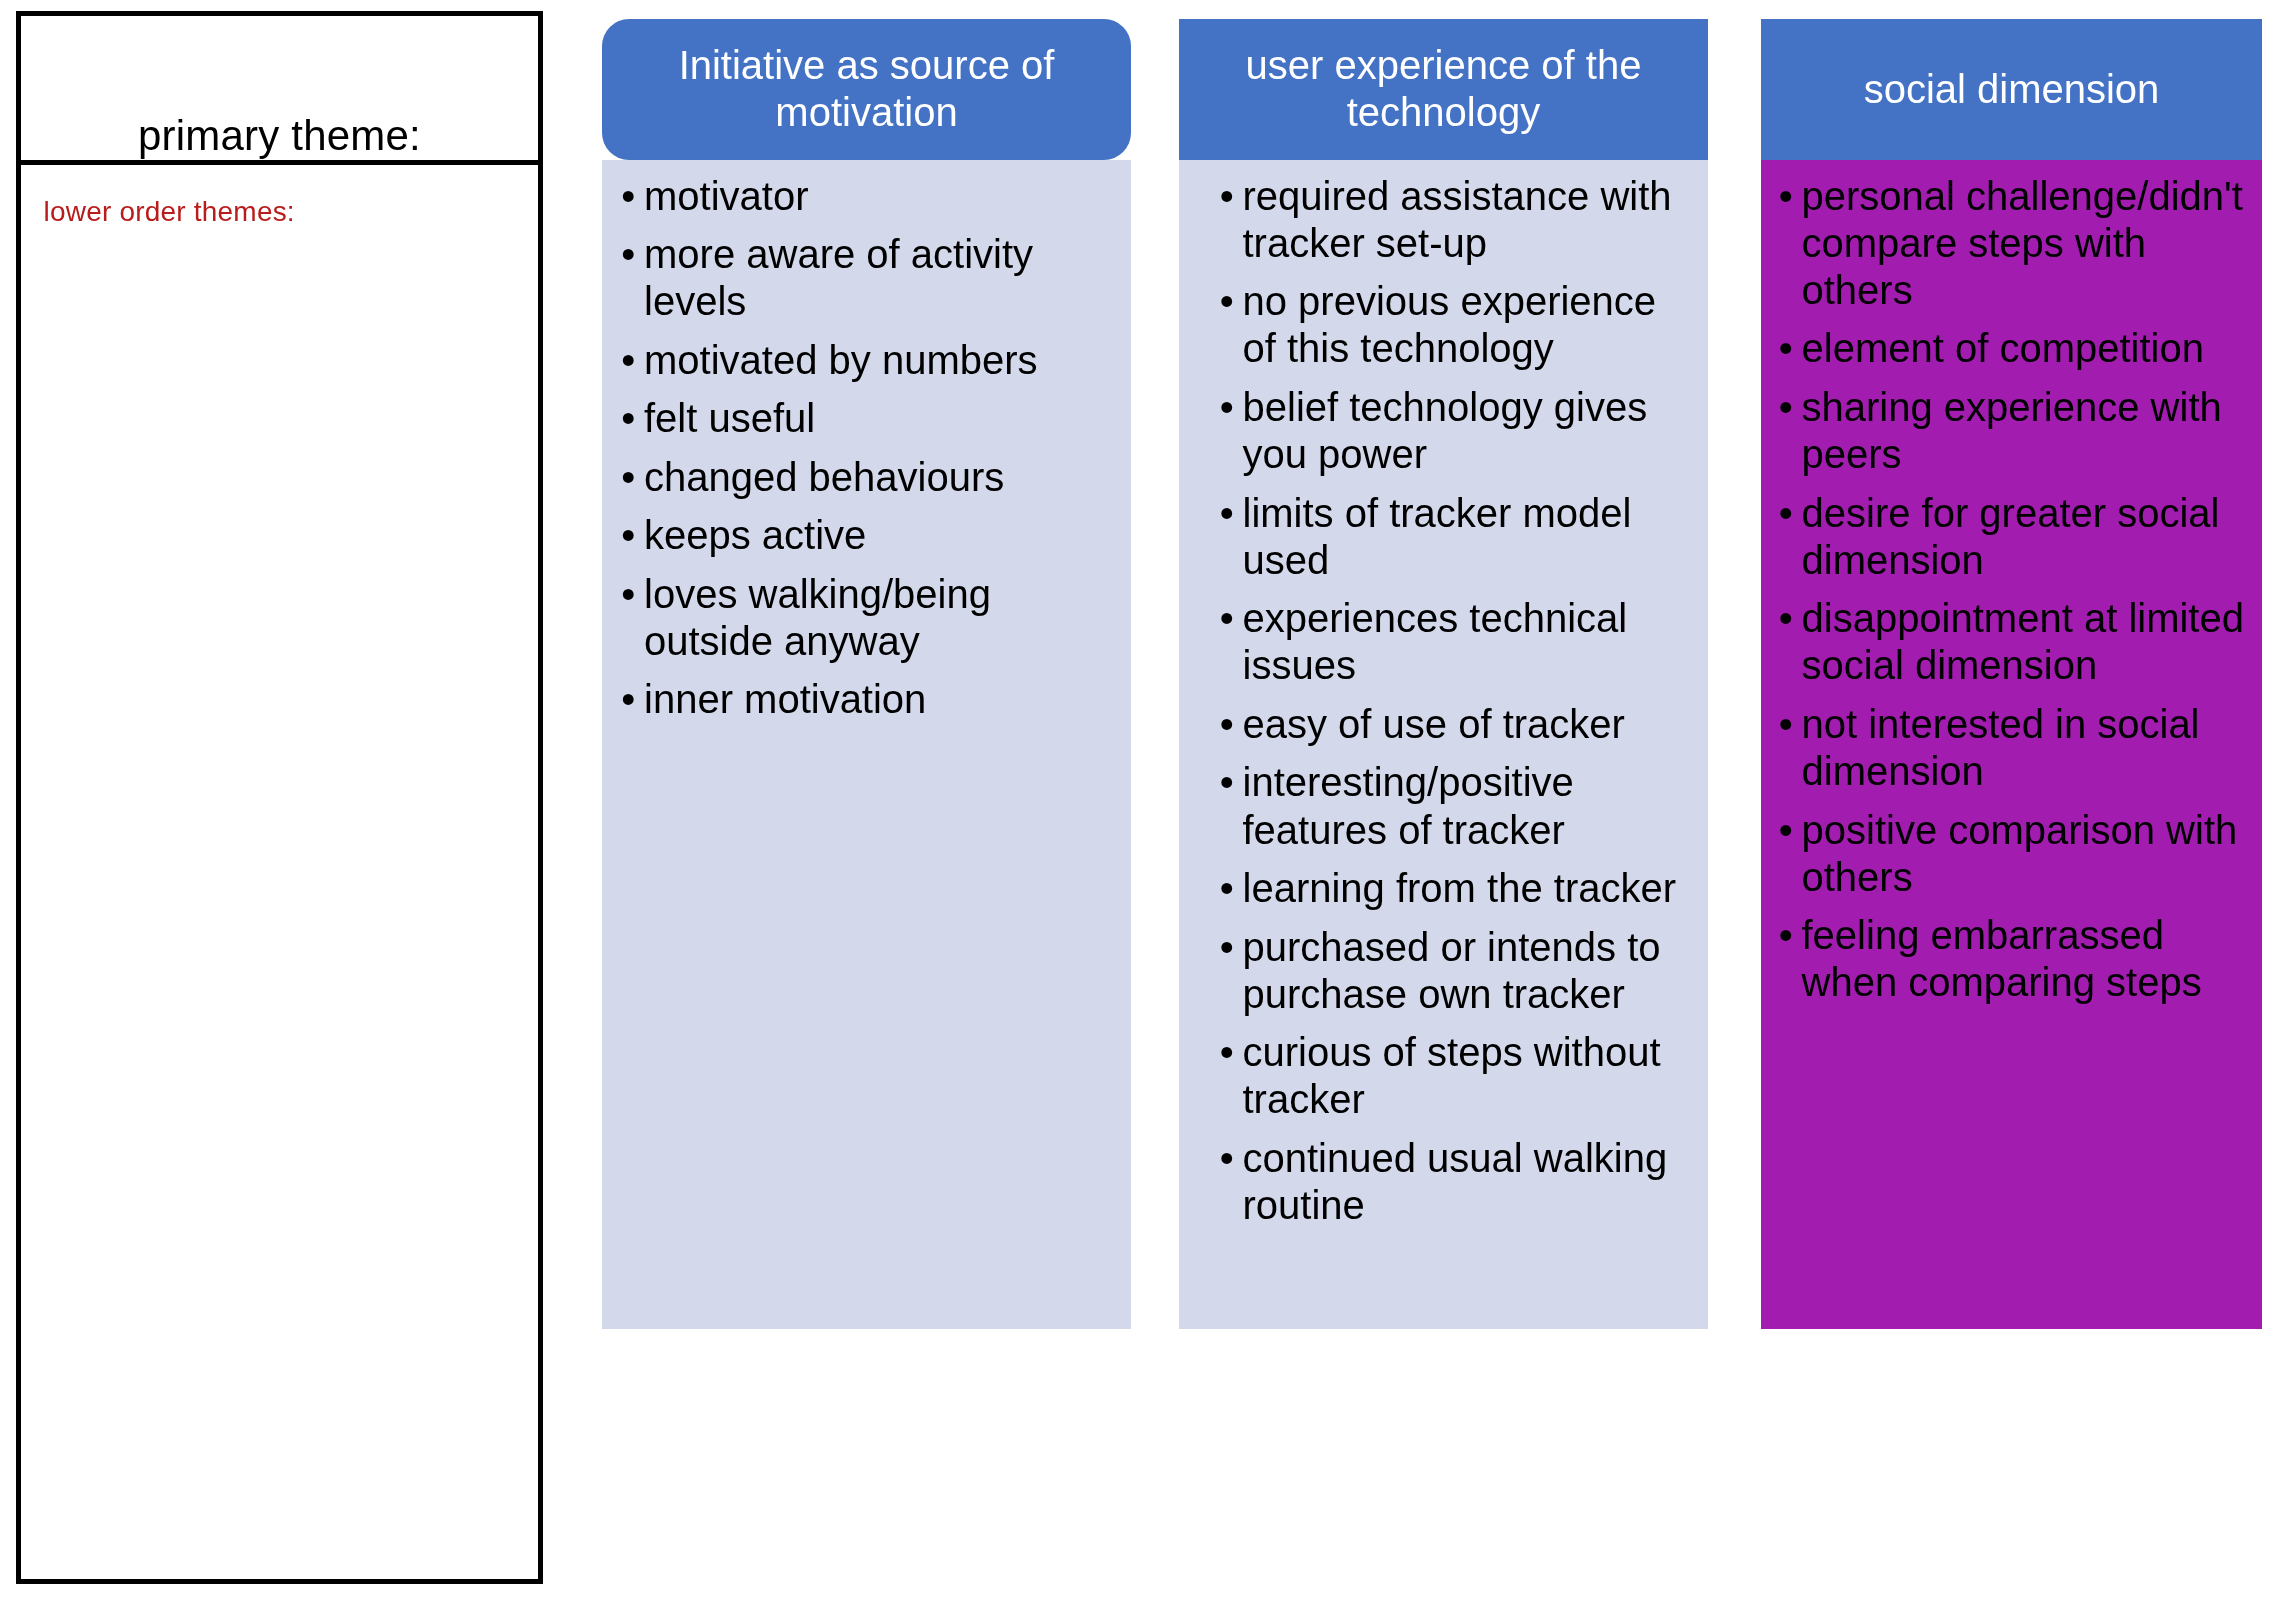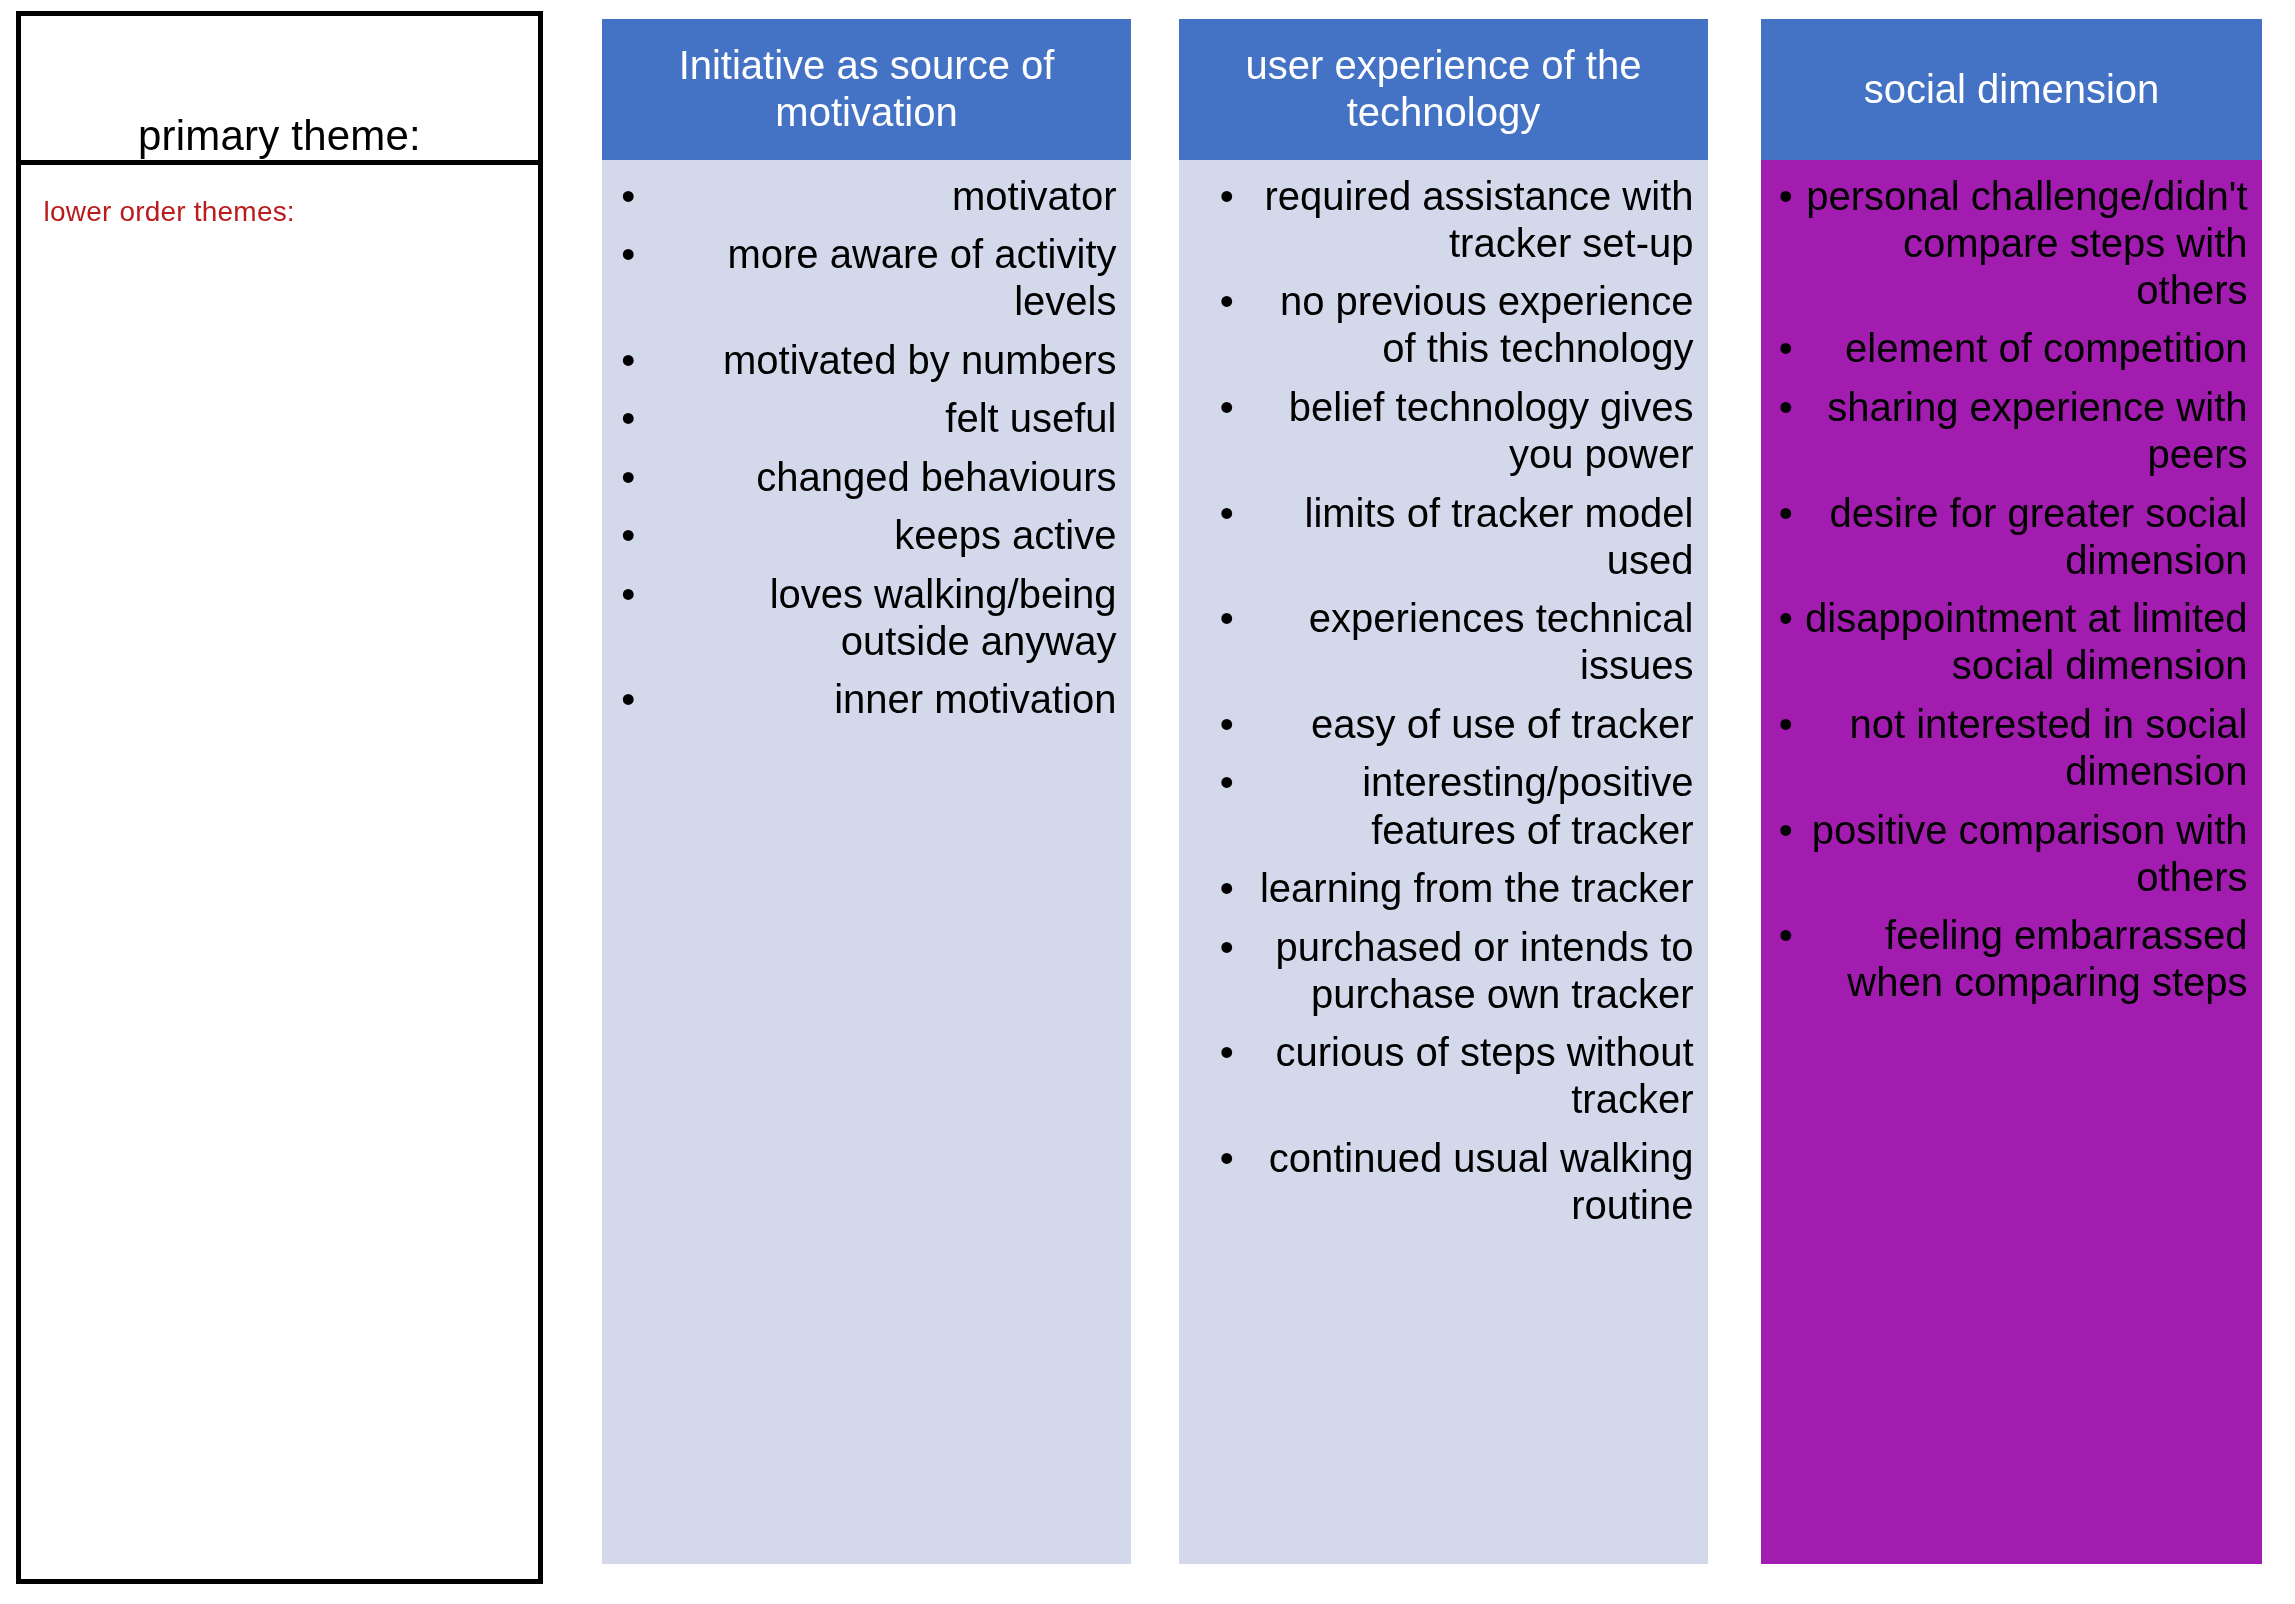--- a/index.html
+++ b/index.html
@@ -81,25 +81,24 @@
     display: flex;
     align-items: center;
     justify-content: center;
     text-align: center;
     padding: 0 16px;
     color: #ffffff;
     font-size: 40px;
     line-height: 1.18;
   }
   .col-body {
-    height: 1404px;
+    height: 1169px;
     box-sizing: border-box;
     padding: 13px 14.5px 8px 14.5px;
     overflow: hidden;
-    text-align: right;
   }
 
   ul.bullets {
     list-style: none;
     margin: 0;
     padding: 0;
   }
   ul.bullets li {
     position: relative;
     font-size: 40px;
@@ -128,21 +127,21 @@
   <div class="legend-box" style="border-color: rgb(0, 0, 0);">
     <div class="legend-primary" style="border-bottom-color: rgb(0, 0, 0);">
       <span class="legend-primary-label">primary theme:</span>
     </div>
     <div class="legend-lower">
       <span class="legend-lower-label">lower order themes:</span>
     </div>
   </div>
 
   <div class="col col-1">
-    <div class="col-header" style="background: rgb(68, 114, 196); color: rgb(255, 255, 255);">Initiative as source of motivation</div>
+    <div class="col-header" style="background: rgb(68, 114, 196); color: rgb(255, 255, 255); border-radius: 27px;">Initiative as source of motivation</div>
     <div class="col-body" style="background: rgb(211, 217, 234); color: rgb(0, 0, 0);">
       <ul class="bullets">
           <li>motivator</li>
           <li>more aware of activity levels</li>
           <li>motivated by numbers</li>
           <li>felt useful</li>
           <li>changed behaviours</li>
           <li>keeps active</li>
           <li>loves walking/being outside anyway</li>
           <li>inner motivation</li>

